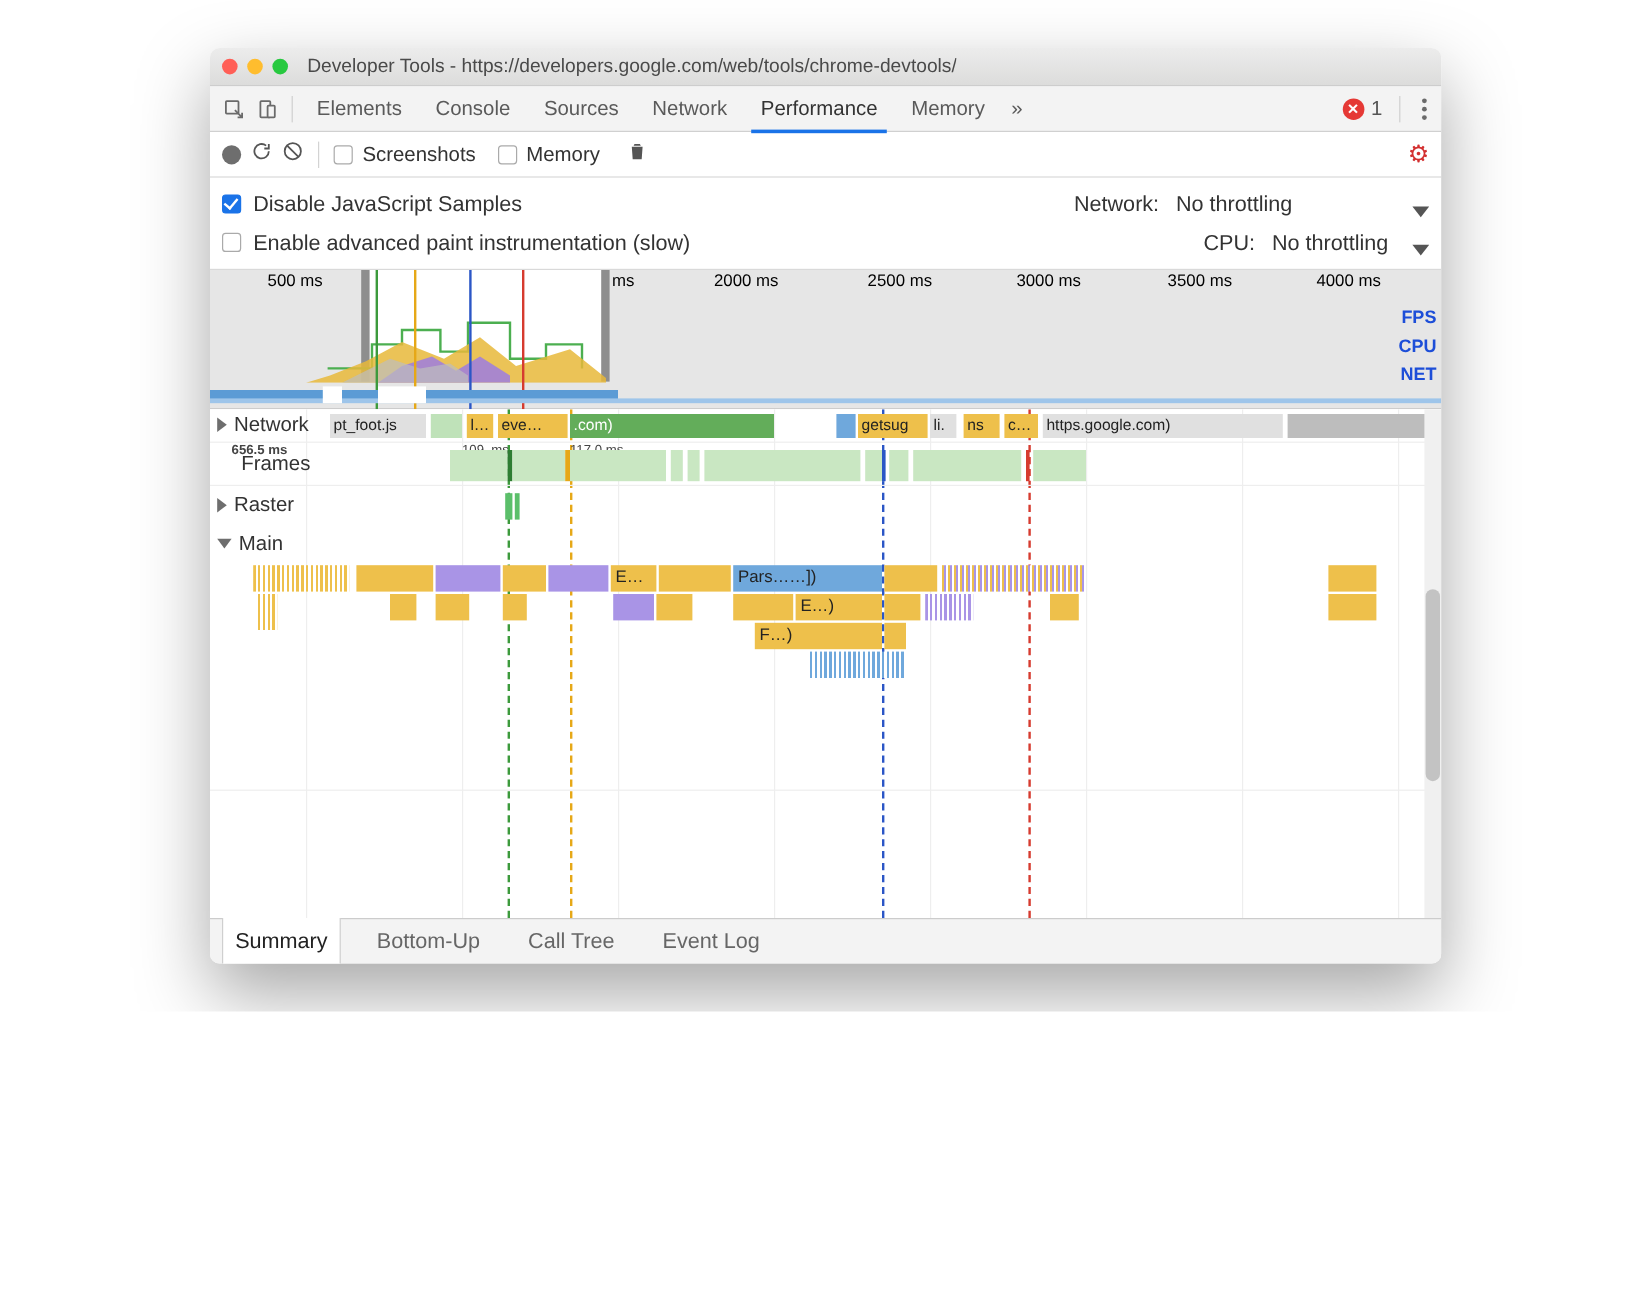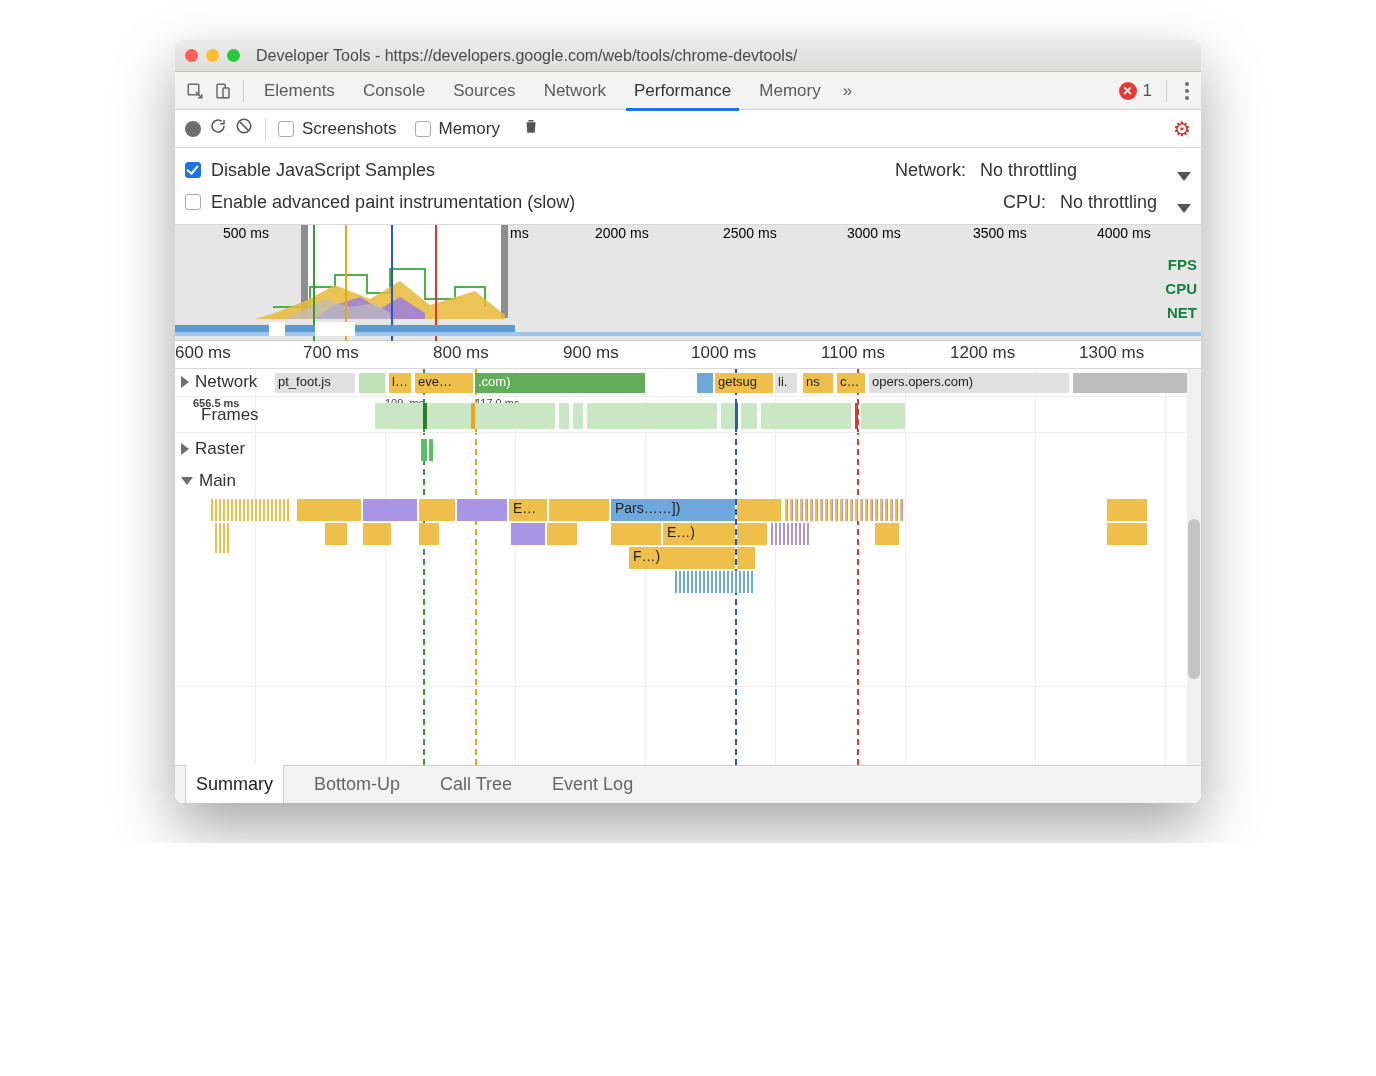--- a/index.html
+++ b/index.html
@@ -70,21 +70,21 @@
   .srow { display:flex; align-items:center; height:32px;}
   .srow .cb { margin-right:10px;}
   .srow .right { margin-left:auto; display:flex; align-items:center; gap:14px;}
   .srow .sel { display:flex; align-items:flex-end; gap:20px; color:#333;}
   .tri-down { width:0; height:0; border-left:7px solid transparent; border-right:7px solid transparent; border-top:9px solid #555;}
   
   .overview {
     position:relative; height:116px; background:#e6e6e6; border-bottom:1px solid #ccc;
   }
   .ov-tick { position:absolute; top:0; font-size:14px;}
-  .ov-labels { position:absolute; right:4px; top:28px; text-align:right; font-size:15px; color:#15803d; font-weight:bold; line-height:24px;}
+  .ov-labels { position:absolute; right:4px; top:28px; text-align:right; font-size:15px; color:#1d4ed8; font-weight:bold; line-height:24px;}
   .ov-window { position:absolute; top:0; bottom:22px; background:#fff; }
   .ov-handle { position:absolute; top:0; bottom:22px; width:7px; background:#8e8e8e;}
   .ov-chart { position:absolute; left:0; right:0; top:22px; height:72px; }
   .ov-net { position:absolute; left:0; right:0; bottom:4px; height:14px; }
   .ov-net-bar { position:absolute; height:9px; bottom:2px; background:#5b9bd5;}
   
   .ruler { height:28px; border-bottom:1px solid #d9d9d9; position:relative; font-size:17px; color:#333;}
   .ruler .rt { position:absolute; top:2px;}
   
   .tracks { position:relative; flex:1; overflow:hidden; background:#fff;}
@@ -259,30 +259,20 @@
       <div class="ov-net-bar" style="left:140px; width:40px; bottom:0; height:14px; background:#fff;"></div>
     </div>
 
     <div class="ov-labels">
       <div>FPS</div>
       <div>CPU</div>
       <div>NET</div>
     </div>
   </div>
 
-  <div class="ruler">
-    <div class="rt" style="left:0px;">600 ms</div>
-    <div class="rt" style="left:128px;">700 ms</div>
-    <div class="rt" style="left:258px;">800 ms</div>
-    <div class="rt" style="left:388px;">900 ms</div>
-    <div class="rt" style="left:516px;">1000 ms</div>
-    <div class="rt" style="left:646px;">1100 ms</div>
-    <div class="rt" style="left:775px;">1200 ms</div>
-    <div class="rt" style="left:904px;">1300 ms</div>
-  </div>
 
   <div class="tracks">
     <div class="grid-cols">
       <div style="left:80px;"></div>
         <div style="left:210px;"></div>
         <div style="left:340px;"></div>
       <div style="left:470px;"></div>
         <div style="left:600px;"></div>
         <div style="left:730px;"></div>
       <div style="left:860px;"></div>
@@ -304,21 +294,21 @@
         <div class="bar" style="left:184px; width:26px; top:4px; background:#bfe2b9;"></div>
         <div class="bar" style="left:214px; width:22px; top:4px; background:#eec04b;">l…</div>
         <div class="bar" style="left:240px; width:58px; top:4px; background:#eec04b;">eve…</div>
         <div class="bar" style="left:300px; width:64px; top:4px; background:#eec04b;"></div>
         <div class="bar" style="left:300px; width:170px; top:4px; background:#63ad5a; color:#fff;">.com)</div>
         <div class="bar" style="left:522px; width:16px; top:4px; background:#6fa8dc;"></div>
         <div class="bar" style="left:540px; width:58px; top:4px; background:#eec04b;">getsug</div>
         <div class="bar" style="left:600px; width:22px; top:4px; background:#e0e0e0;">li.</div>
         <div class="bar" style="left:628px; width:30px; top:4px; background:#eec04b;">ns</div>
         <div class="bar" style="left:662px; width:28px; top:4px; background:#eec04b;">c…</div>
-        <div class="bar" style="left:694px; width:200px; top:4px; background:#e0e0e0;">opers.opers.com)</div>
+        <div class="bar" style="left:694px; width:200px; top:4px; background:#e0e0e0;">https.google.com)</div>
         <div class="bar" style="left:898px; width:116px; top:4px; background:#bdbdbd;"></div>
       </div>
     </div>
 
     <div class="row frames-row">
       <div class="frame-lbl" style="left:18px;font-weight:bold;">656.5 ms</div>
       <div class="frame-lbl" style="left:210px;">109. ms</div>
       <div class="frame-lbl" style="left:300px;">117.0 ms</div>
       <div class="track-hdr" style="position:absolute; top:8px;">
         <span style="width:14px;"></span>

